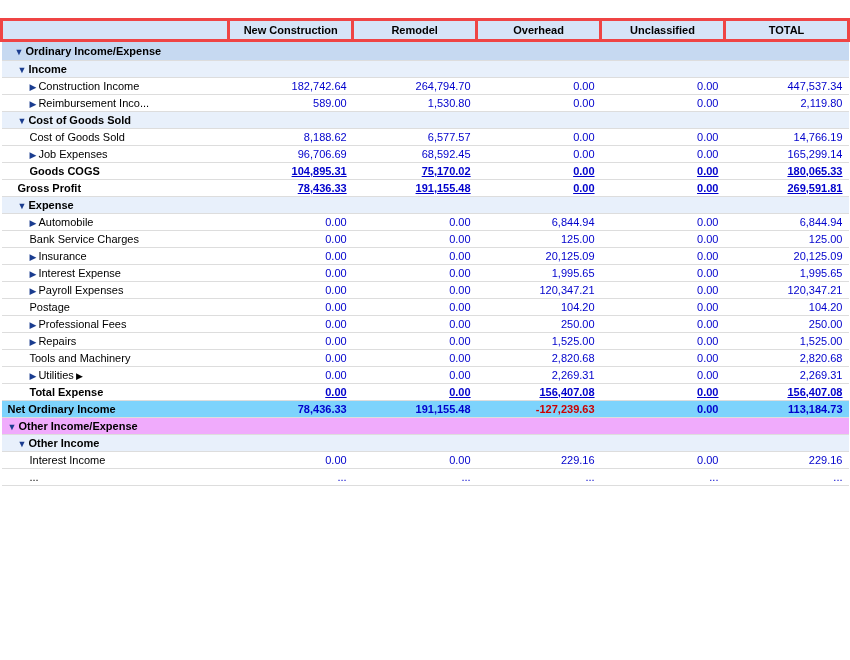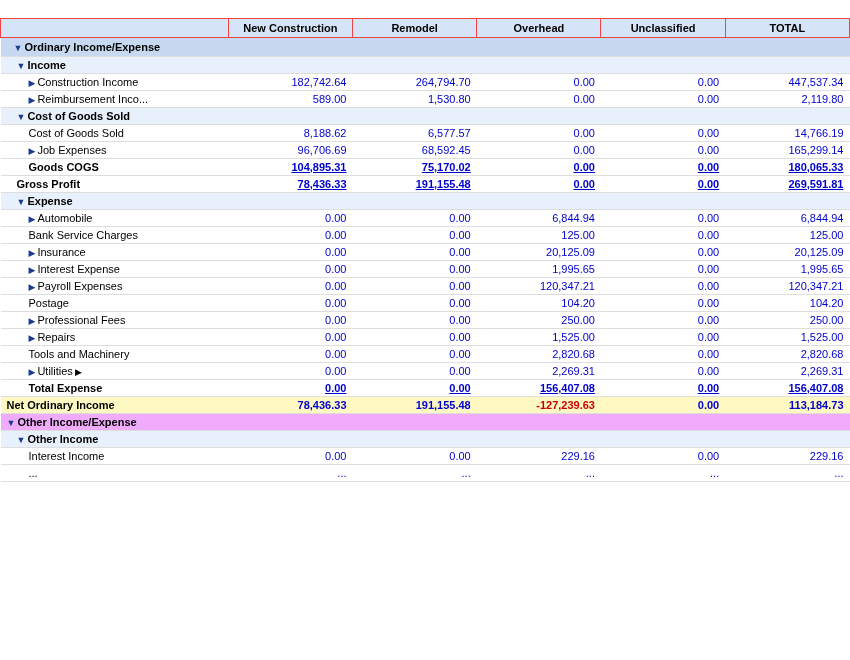--- a/index.html
+++ b/index.html
@@ -30,21 +30,21 @@
       font-size: 12px;
       color: #1a3c8f;
       margin-bottom: 4px;
     }
     table {
       width: 100%;
       border-collapse: collapse;
     }
     thead th {
       background: #d6e4f7;
-      border: 1px solid #ef4444;
+      border: 3px solid #ef4444;
       text-align: center;
       font-weight: bold;
       font-size: 11px;
       color: #000;
       padding: 3px 6px;
       white-space: nowrap;
     }
     thead th:first-child {
       text-align: left;
     }
@@ -78,21 +78,21 @@
     .row-total td {
       background: #fff;
       font-weight: bold;
     }
     .row-gross td {
       background: #fff;
       font-weight: bold;
       margin-left: 34px;
     }
     .row-net td {
-      background: #fef9c3;
+      background: #7dd3fc;
       font-weight: bold;
     }
     .row-other-header td {
       background: #f0abfc;
       font-weight: bold;
     }
     .indent-1 { padding-left: 16px !important; }
     .indent-2 { padding-left: 28px !important; }
 
     .triangle { font-size: 9px; margin-right: 2px; color: #1a3c8f; }

